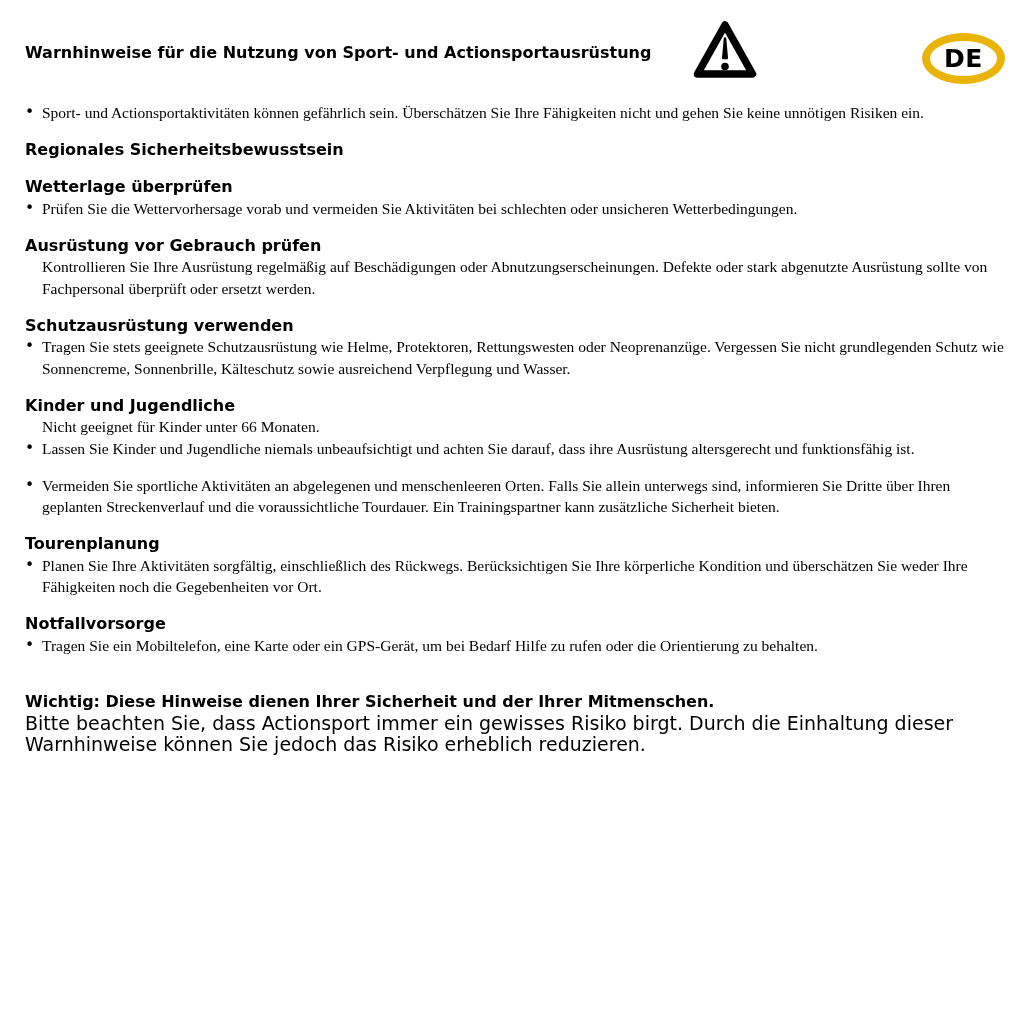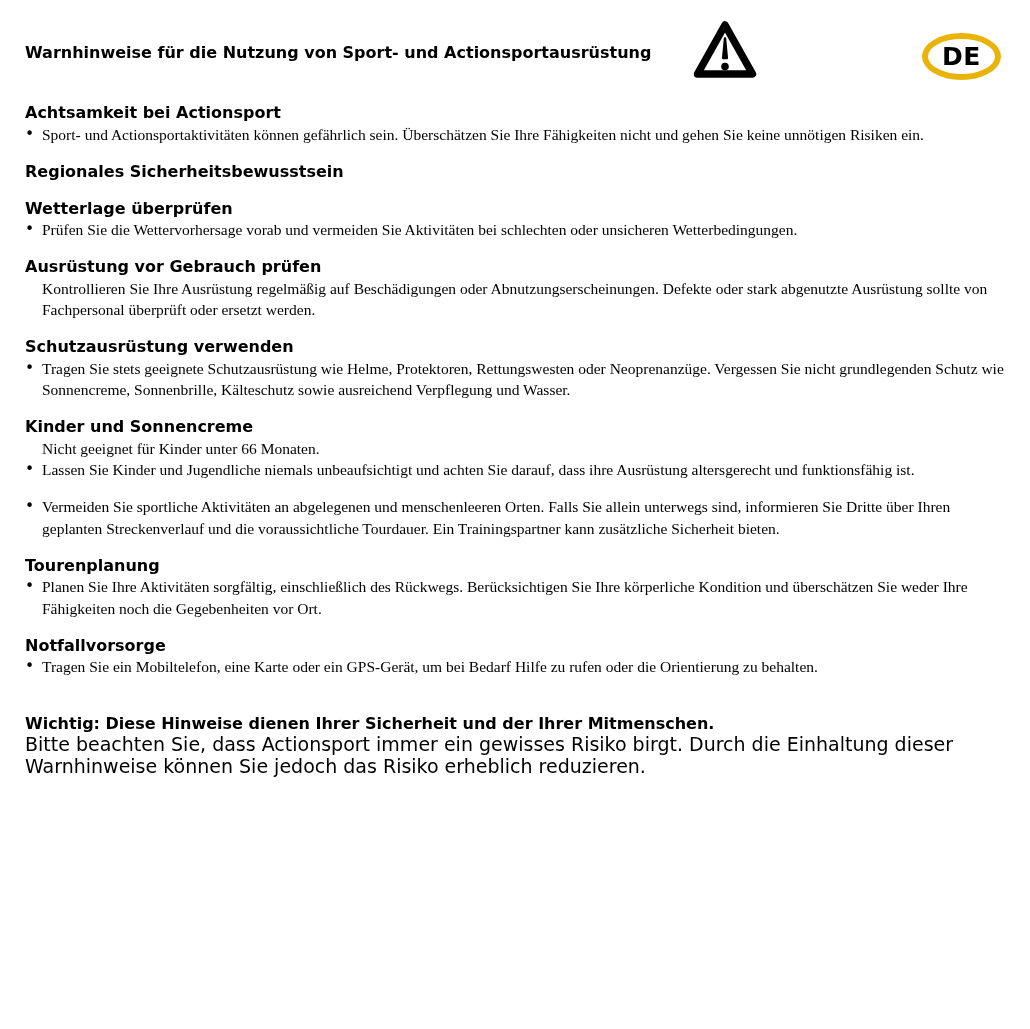--- a/index.html
+++ b/index.html
@@ -39,21 +39,21 @@
     top: -2px;
     width: 64px;
     height: 64px;
   }
   .lang-badge {
     position: absolute;
     left: 897px;
     top: 13px;
     width: 67px;
     height: 35px;
-    border: 6px solid #eab308;
+    border: 8px solid #eab308;
     border-radius: 50%;
     display: flex;
     align-items: center;
     justify-content: center;
     font-size: 25px;
     font-weight: bold;
     letter-spacing: 0.5px;
   }
   
   .section { margin-top: 15.5px; }
@@ -110,21 +110,20 @@
         <circle cx="32" cy="48.5" r="3.8" fill="#000000"></circle>
       </svg>
     </span>
 
     <span class="lang-badge">
       <span>DE</span>
     </span>
   </div>
 
   <div class="section" style="margin-top:0;">
-    <h2 class="section-heading">Achtsamkeit bei Actionsport</h2>
     <div class="item">
       <span class="bullet">•</span>
       <p class="item-text">Sport- und Actionsportaktivitäten können gefährlich sein. Überschätzen Sie Ihre Fähigkeiten nicht und gehen Sie keine unnötigen Risiken ein.</p>
     </div>
   </div>
 
   <div class="section">
     <h2 class="section-heading">Regionales Sicherheitsbewusstsein</h2>
   </div>
 
@@ -146,21 +145,21 @@
 
   <div class="section">
     <h2 class="section-heading">Schutzausrüstung verwenden</h2>
     <div class="item">
       <span class="bullet">•</span>
       <p class="item-text">Tragen Sie stets geeignete Schutzausrüstung wie Helme, Protektoren, Rettungswesten oder Neoprenanzüge. Vergessen Sie nicht grundlegenden Schutz wie Sonnencreme, Sonnenbrille, Kälteschutz sowie ausreichend Verpflegung und Wasser.</p>
     </div>
   </div>
 
   <div class="section">
-    <h2 class="section-heading">Kinder und Sonnencreme</h2>
+    <h2 class="section-heading">Kinder und Jugendliche</h2>
     <div class="item">
       <span class="bullet"></span>
       <p class="item-text">Nicht geeignet für Kinder unter 66 Monaten.</p>
     </div>
     <div class="item">
       <span class="bullet">•</span>
       <p class="item-text">Lassen Sie Kinder und Jugendliche niemals unbeaufsichtigt und achten Sie darauf, dass ihre Ausrüstung altersgerecht und funktionsfähig ist.</p>
     </div>
   </div>
 

